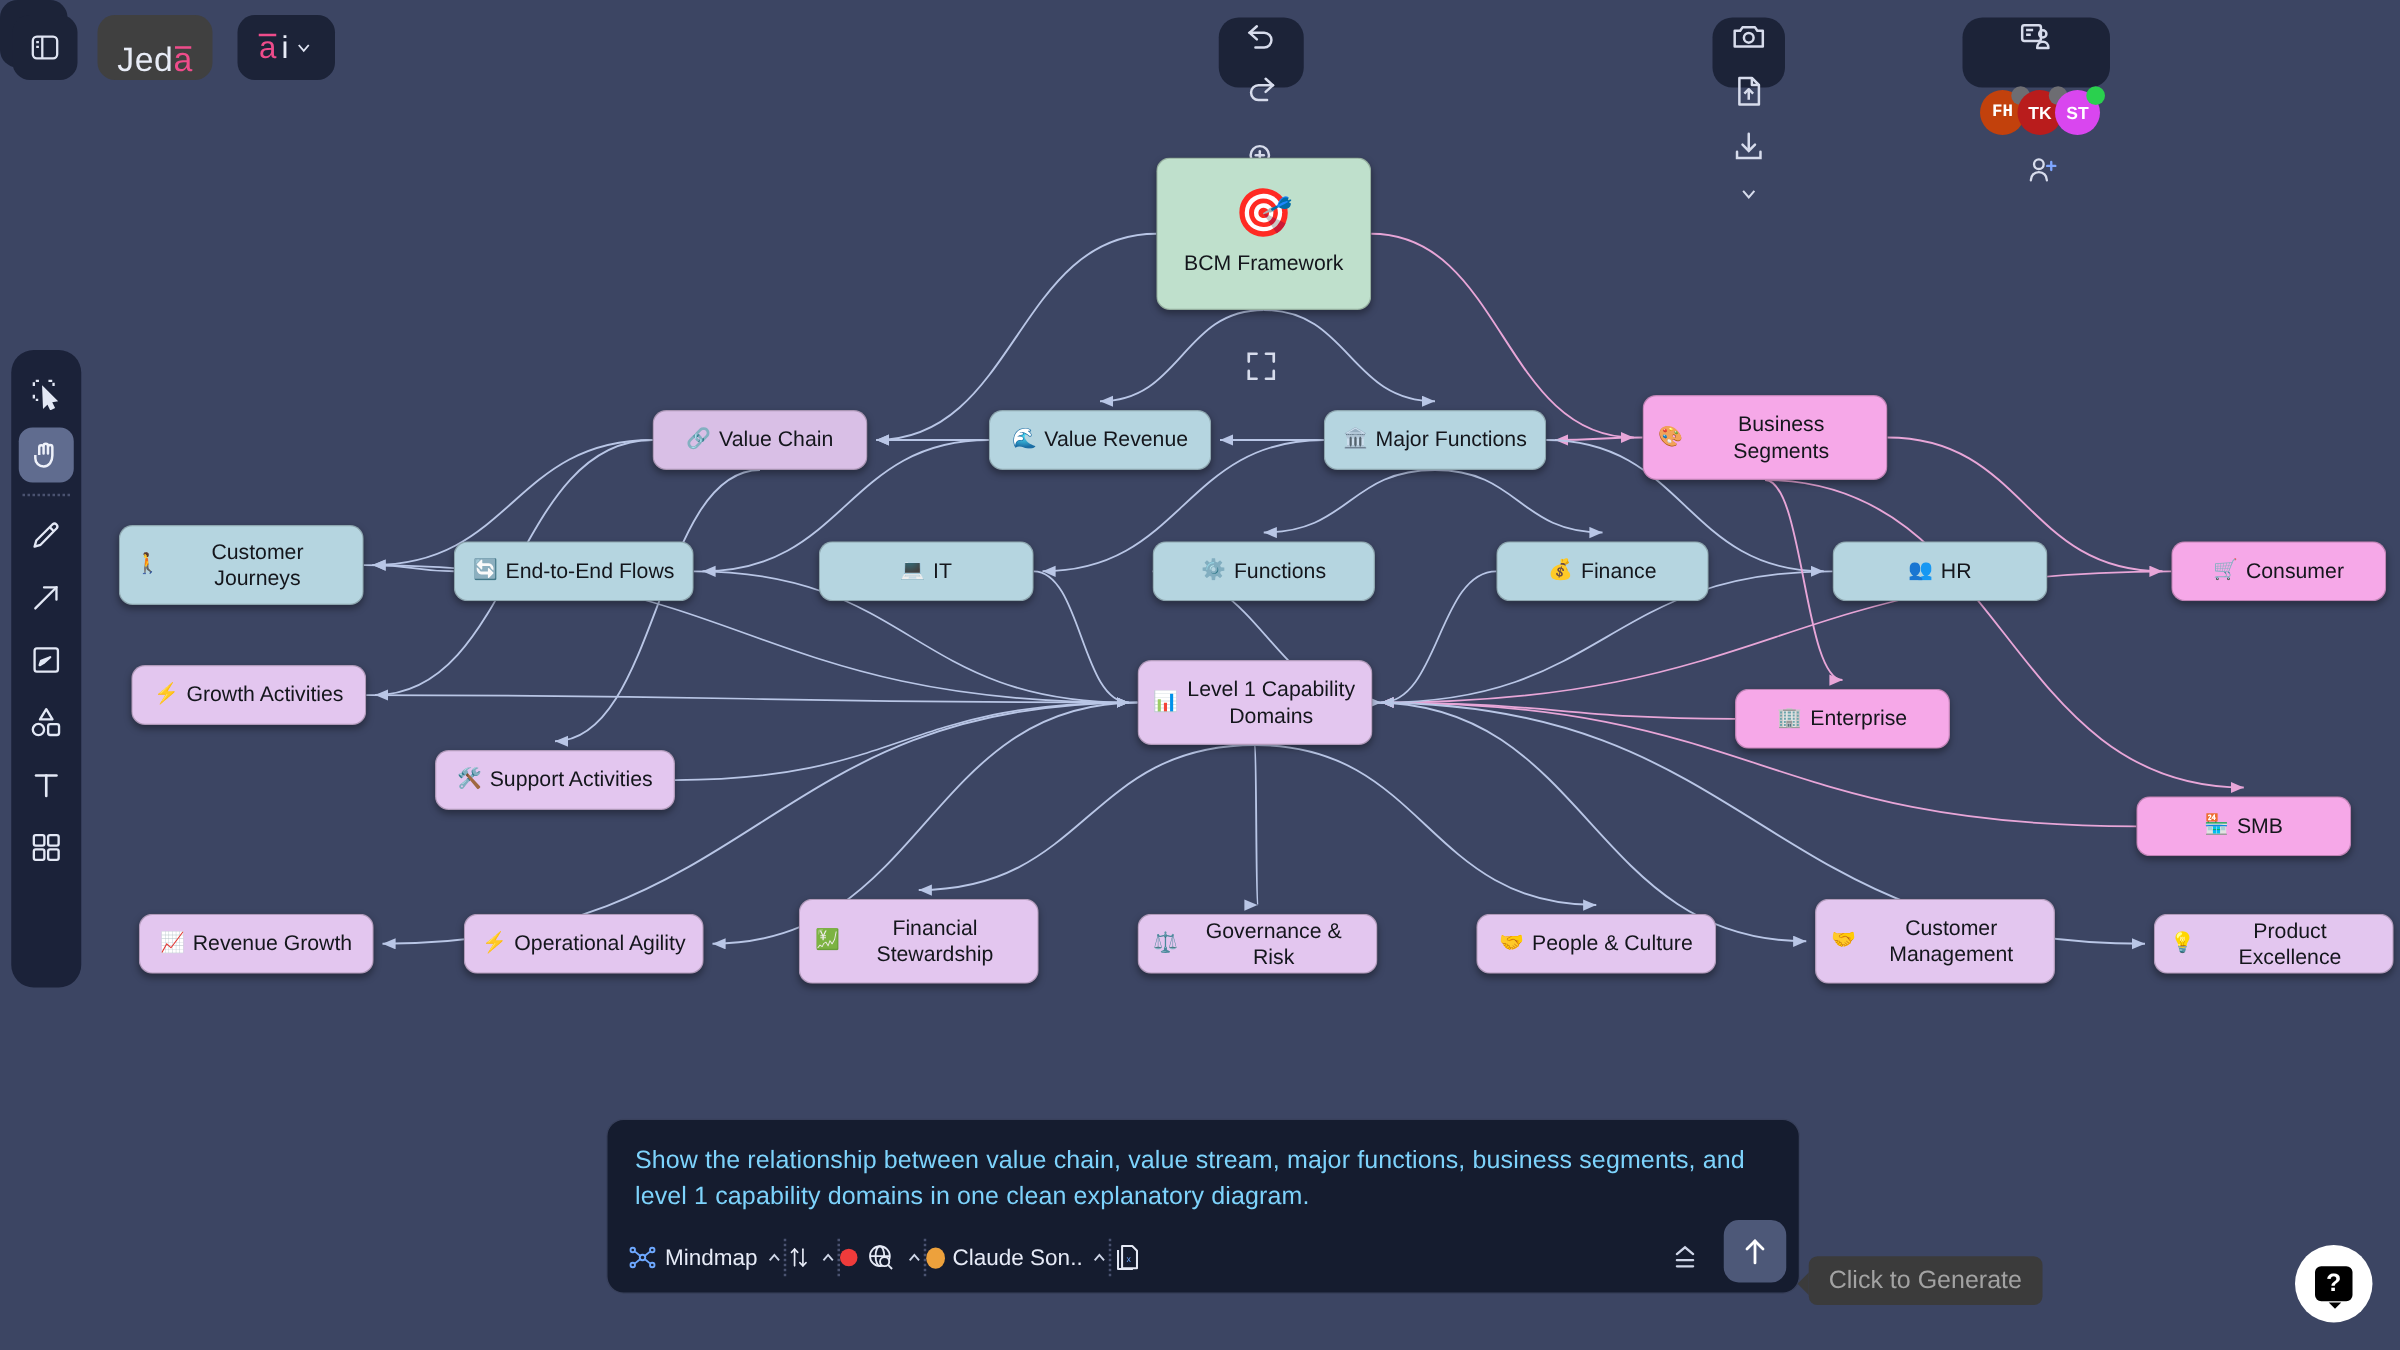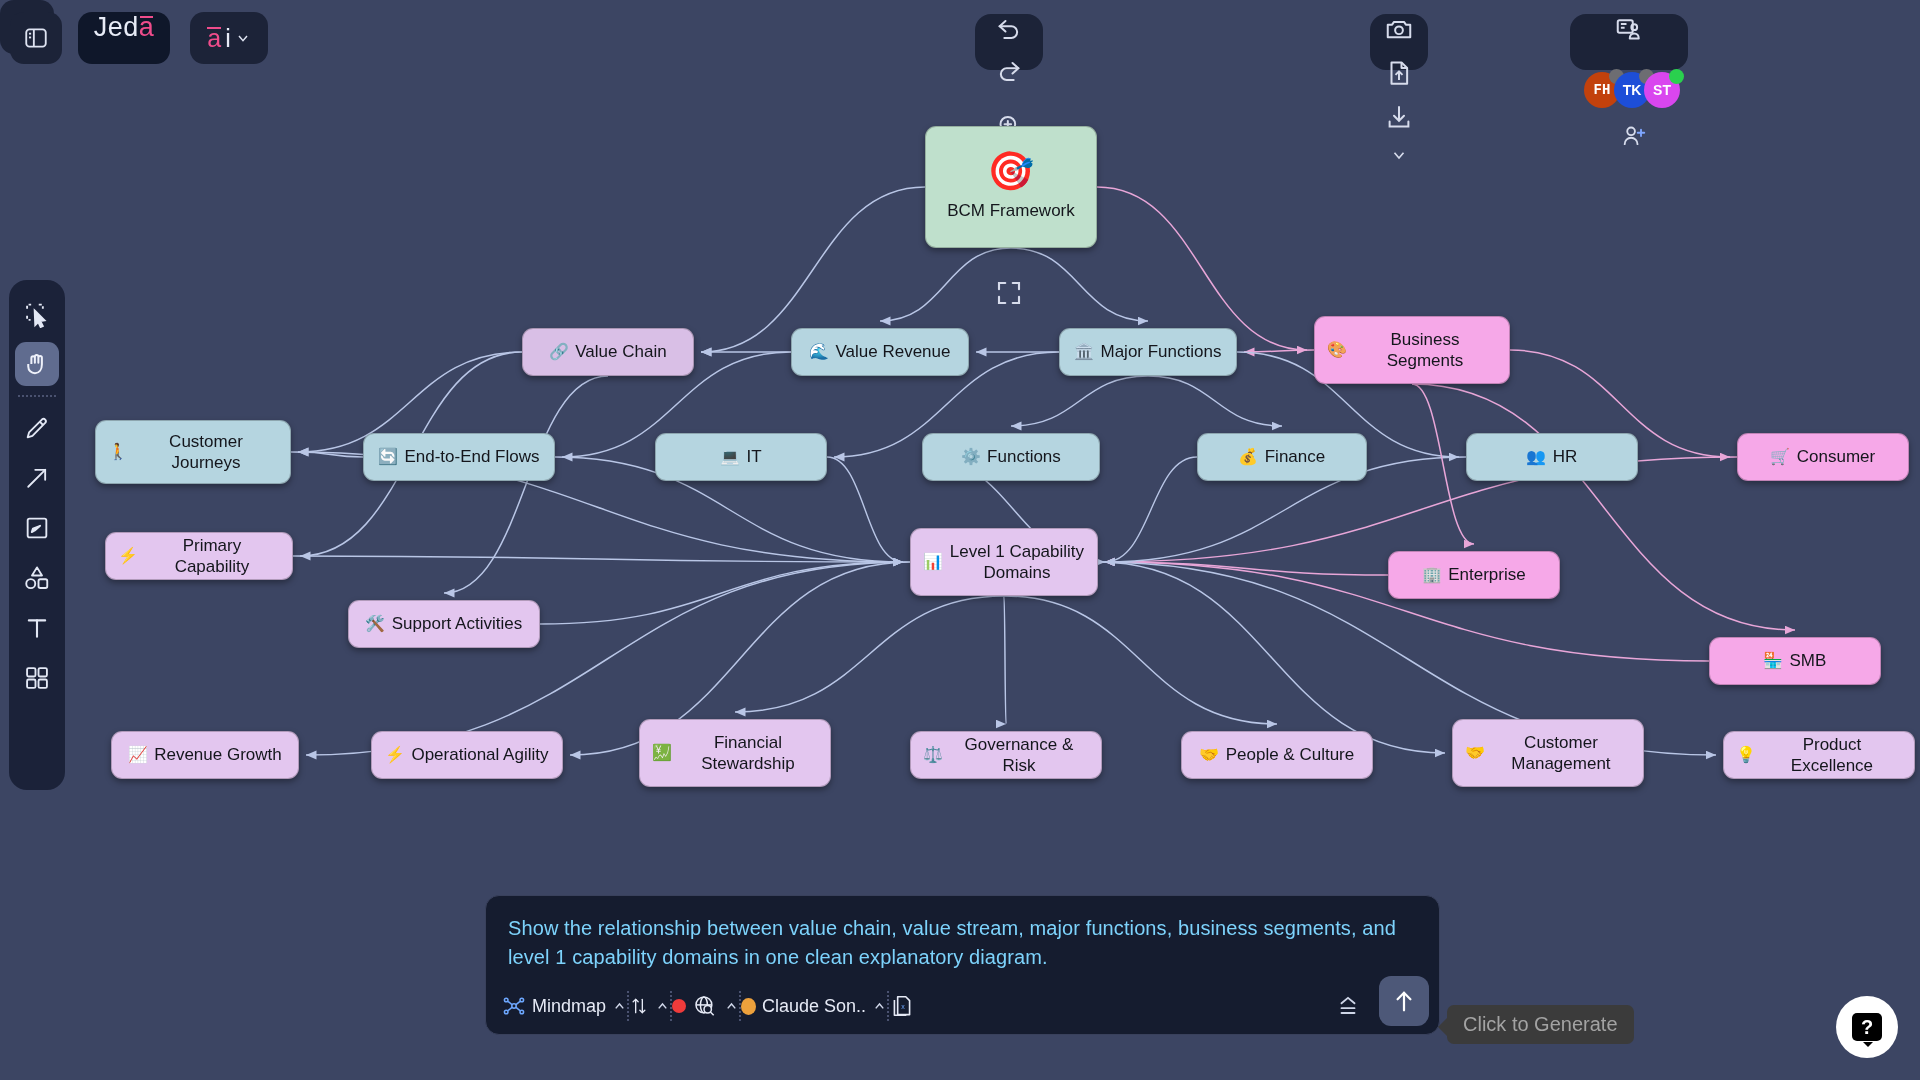--- a/index.html
+++ b/index.html
@@ -12,22 +12,22 @@
   #root { position: relative; width: 1920px; height: 1080px; }
 
   
   .tl-btn {
     position: absolute; background: #1c2338; border-radius: 14px;
     display: flex; align-items: center; justify-content: center;
     color: #dfe4f2;
   }
   .logo-jeda {
     position: absolute; left: 78px; top: 12px; width: 92px; height: 52px;
-    background: #0f172a; border-radius: 14px;
-    display: flex; align-items: flex-start; justify-content: center;
+    background: #404040; border-radius: 14px;
+    display: flex; align-items: flex-end; justify-content: center;
     font-size: 27px; letter-spacing: .5px; color: #e8ecf7;
   }
   .logo-jeda .pk { color: #ef4c8b; position: relative; }
   .logo-jeda .pk::after {
     content: ""; position: absolute; left: 1px; right: 1px; top: 4px;
     height: 2px; background: #ef4c8b;
   }
   .logo-ai {
     position: absolute; left: 190px; top: 12px; width: 78px; height: 52px;
     background: #1c2338; border-radius: 14px;
@@ -264,21 +264,21 @@
         <circle cx="16.2" cy="10.5" r="2.3"></circle>
           <path d="M12.6 19.5c0-2.4 1.6-4 3.6-4s3.6 1.6 3.6 4z"></path>
         </svg>
     </span>
     <span class="divider"></span>
     <div style="display:flex;align-items:center;">
       <div class="avatar" style="background: #c2410c; font-family: Liberation Mono, monospace;">
         <span>FH</span>
         <span class="dot" style="background: rgb(109, 109, 114);"></span>
       </div>
-      <div class="avatar" style="background: #1d4ed8;">
+      <div class="avatar" style="background: #b91c1c;">
         <span>TK</span>
         <span class="dot" style="background: rgb(109, 109, 114);"></span>
       </div>
       <div class="avatar" style="background: #d946ef;">
         <span>ST</span>
         <span class="dot" style="background: rgb(42, 208, 78);"></span>
       </div>
     </div>
     <span class="ic" style="margin-left:10px">
       <svg width="28" height="28" viewBox="0 0 24 24" fill="none" stroke="#d7dcec" stroke-width="1.6" stroke-linecap="round">
@@ -443,21 +443,21 @@
         <div class="node node-teal" style="left: 1466px; top: 433px; width: 172px; height: 48px;">
           <span class="emo">👥</span>
           <span>HR</span>
         </div>
         <div class="node node-pink" style="left: 1737px; top: 433px; width: 172px; height: 48px;">
           <span class="emo">🛒</span>
           <span>Consumer</span>
         </div>
         <div class="node node-lav" style="left: 105px; top: 532px; width: 188px; height: 48px;">
           <span class="emo">⚡</span>
-          <span>Primary Capability</span>
+          <span>Growth Activities</span>
         </div>
         <div class="node node-lav" style="left: 910px; top: 528px; width: 188px; height: 68px;">
           <span class="emo">📊</span>
           <span>Level 1 Capability Domains</span>
         </div>
         <div class="node node-pink" style="left: 1388px; top: 551px; width: 172px; height: 48px;">
           <span class="emo">🏢</span>
           <span>Enterprise</span>
         </div>
         <div class="node node-lav" style="left: 348px; top: 600px; width: 192px; height: 48px;">

